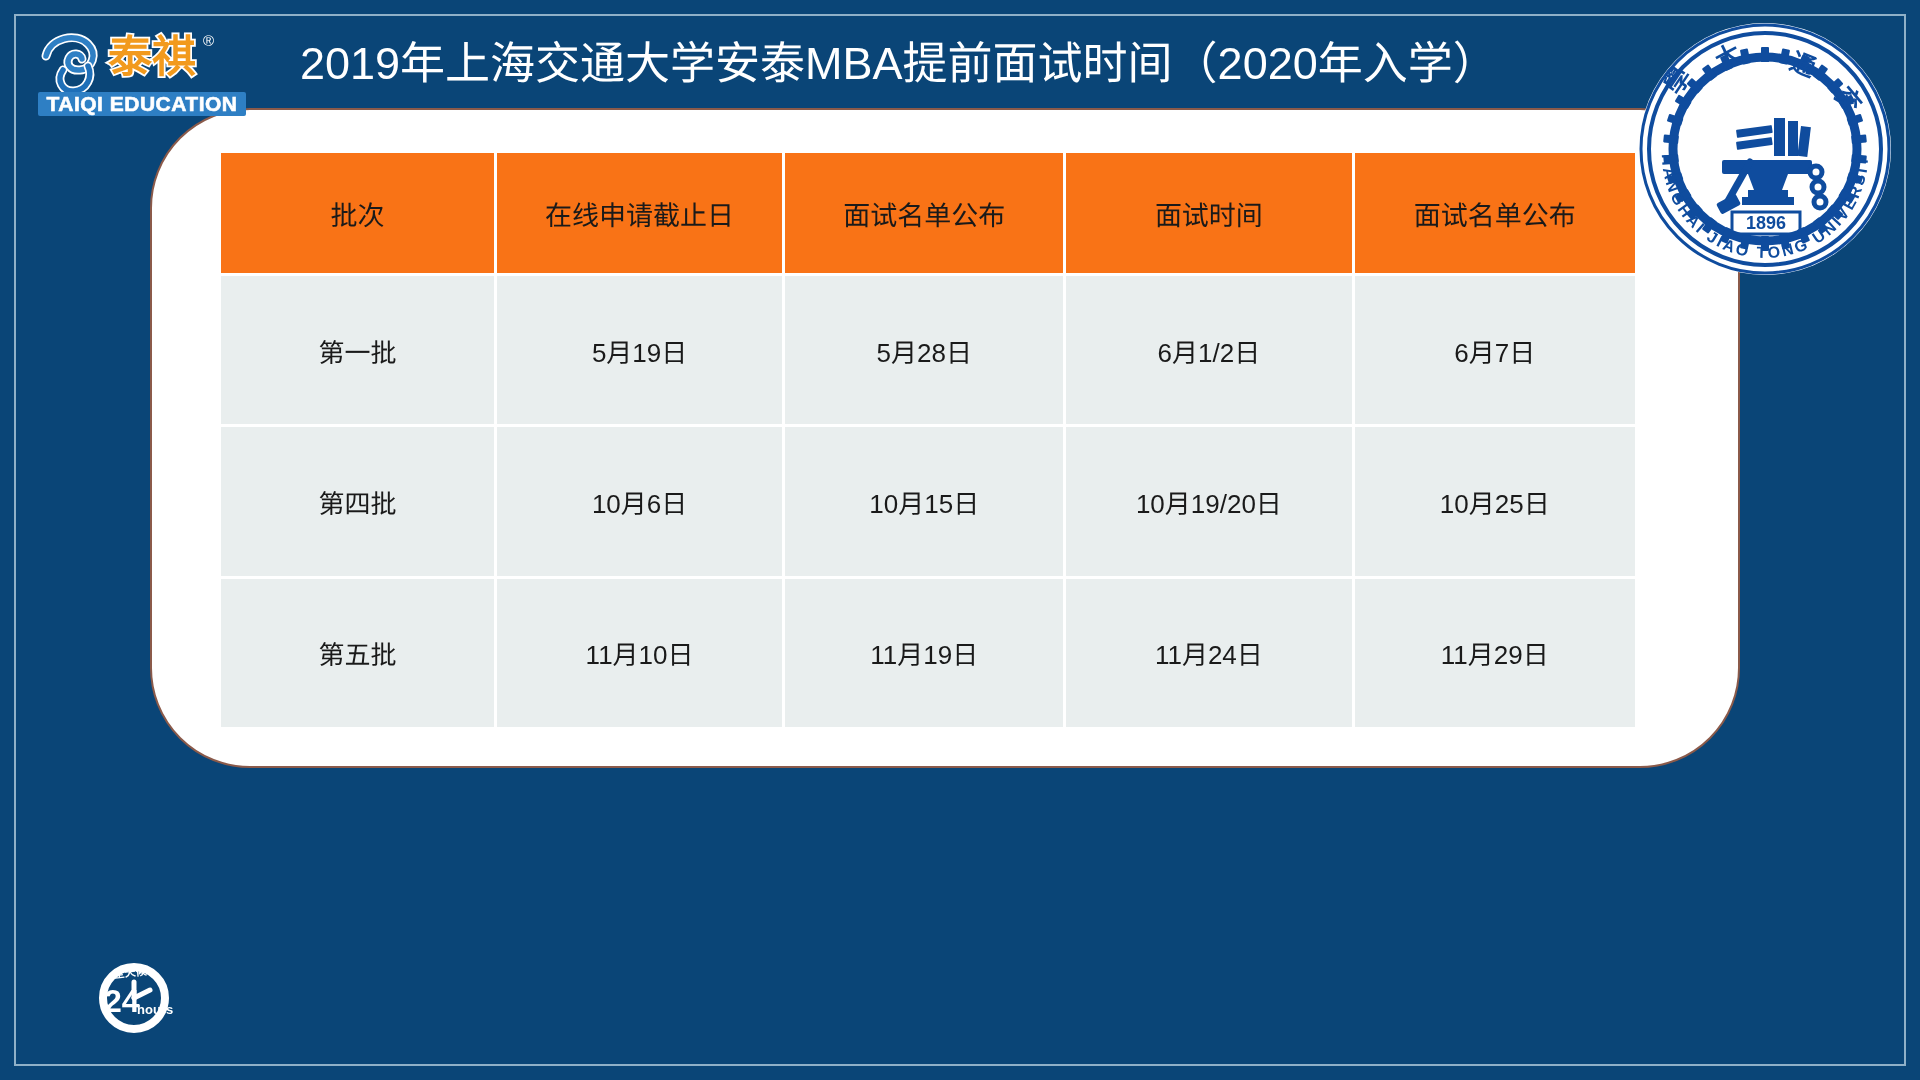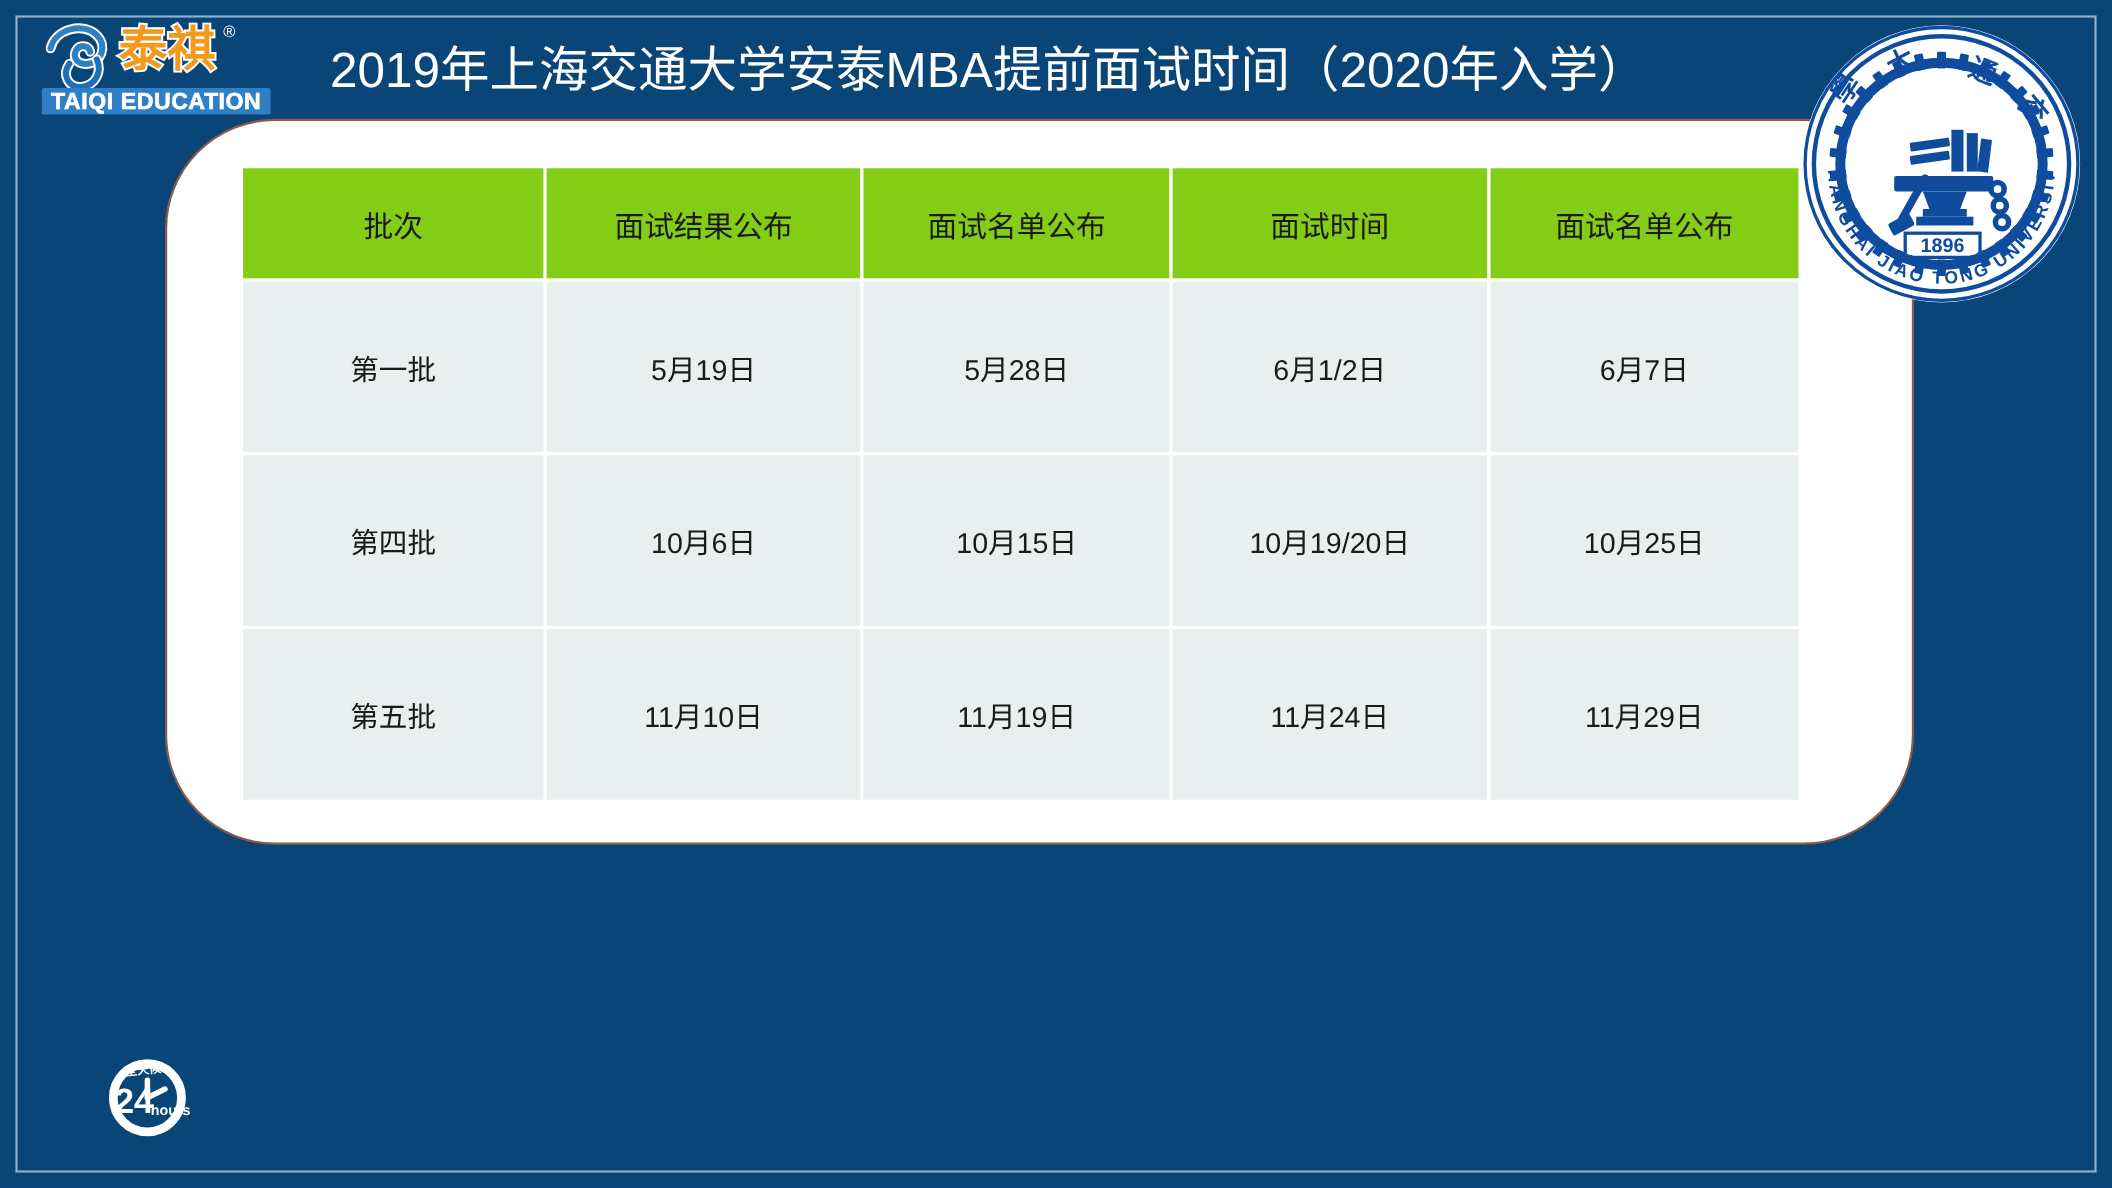--- a/index.html
+++ b/index.html
@@ -53,21 +53,21 @@
     left: 0;
     top: 0;
     width: 1920px;
     height: 138px;
     z-index: 6;
   }
 
   .brand-logo {
     position: absolute;
     left: 36px;
-    top: 10px;
+    top: 22px;
     width: 215px;
     height: 96px;
   }
 
   .page-title {
     position: absolute;
     left: 300px;
     top: 34px;
     width: 1280px;
     text-align: left;
@@ -124,22 +124,22 @@
   table.schedule td {
     text-align: center;
     vertical-align: middle;
     font-weight: 400;
     color: #1a1a1a;
     font-size: 26px;
     padding: 0 4px;
   }
 
   table.schedule thead th {
-    background: #84cc16;
-    height: 100px;
+    background: #f97316;
+    height: 120px;
     font-size: 27px;
   }
 
   table.schedule tbody td {
     background: #e9eeee;
     height: 94px;
     font-size: 26px;
   }
 
   
@@ -315,21 +315,21 @@
       <colgroup>
         <col class="c0">
           <col class="c1">
           <col class="c2">
           <col class="c3">
           <col class="c4">
       </colgroup>
       <thead>
         <tr>
           <th>批次</th>
-          <th>面试结果公布</th>
+          <th>在线申请截止日</th>
           <th>面试名单公布</th>
           <th>面试时间</th>
           <th>面试名单公布</th>
         </tr>
       </thead>
       <tbody>
         <tr>
           <td>第一批</td>
           <td>5月19日</td>
           <td>5月28日</td>

